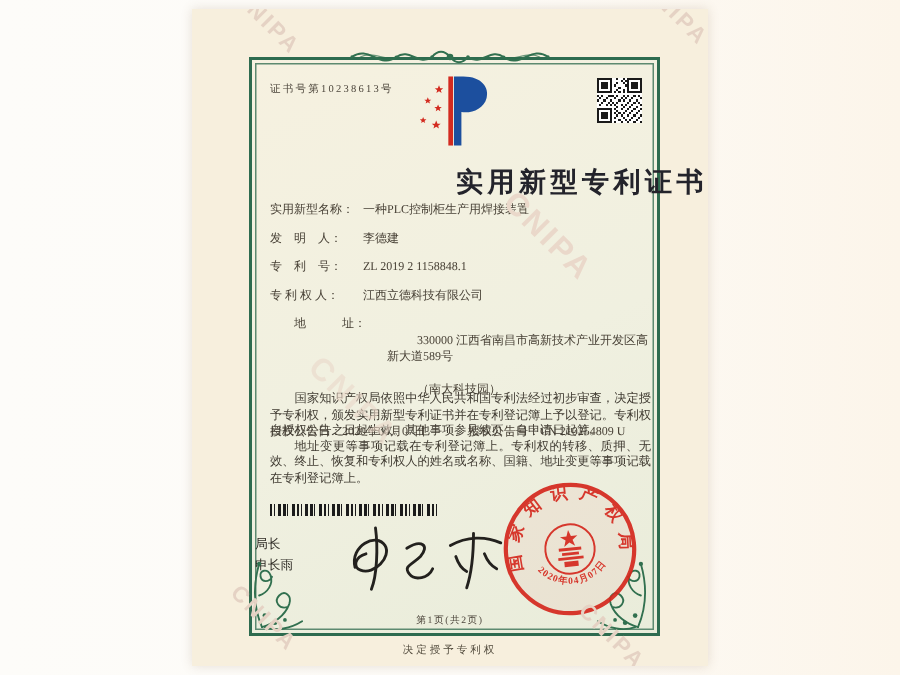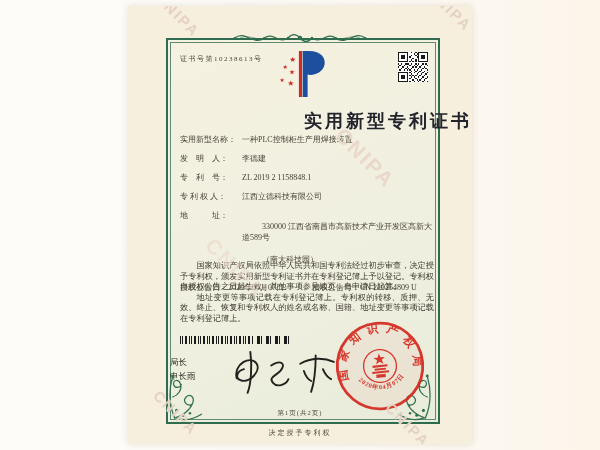--- a/index.html
+++ b/index.html
@@ -22,21 +22,21 @@
   .certno{position:absolute;left:52px;top:48px;font-size:7px;letter-spacing:1.5px;color:#4d463c;z-index:2;}
   .qr{position:absolute;left:270px;top:46px;width:30px;height:30px;z-index:2;}
   .logo{position:absolute;left:146px;top:40px;width:56px;height:56px;z-index:2;}
   .title{position:absolute;left:0;top:103px;width:100%;text-align:right;font-size:18px;
     font-weight:bold;letter-spacing:3px;color:#23232b;z-index:2;}
   
   .fields{position:absolute;left:52px;top:124px;width:254px;color:#463f34;z-index:2;font-family:Liberation Serif, serif;}
   .row{display:flex;font-size:8px;line-height:19px;}
   .row .lbl{flex:none;min-width:62px;white-space:pre;}
   .row .val{white-space:pre-wrap;}
-  .row.addr{line-height:11px;margin-top:4px;}
+  .row.addr{line-height:11px;margin-top:4px;margin-left:16px;}
   .grantrow{display:flex;font-size:8px;line-height:12px;margin-top:6px;}
   .grantrow .pair2{margin-left:28px;text-align:right;}
   
   .paras{position:absolute;left:52px;top:255px;width:254px;font-size:8.2px;line-height:10.6px;
     color:#3f3a31;text-align:justify;z-index:2;}
   .paras p{margin:0;text-indent:2em;}
   
   .barcode{position:absolute;left:52px;top:330px;width:112px;height:8px;z-index:2;
     background:repeating-linear-gradient(90deg,#1c1c1c 0 1.5px,transparent 1.5px 2.5px,#1c1c1c 2.5px 3.2px,transparent 3.2px 5.5px,#1c1c1c 5.5px 7.5px,transparent 7.5px 9px);}
   .director{position:absolute;left:42px;top:349px;font-size:8.5px;color:#2b2822;line-height:14px;z-index:2;}

